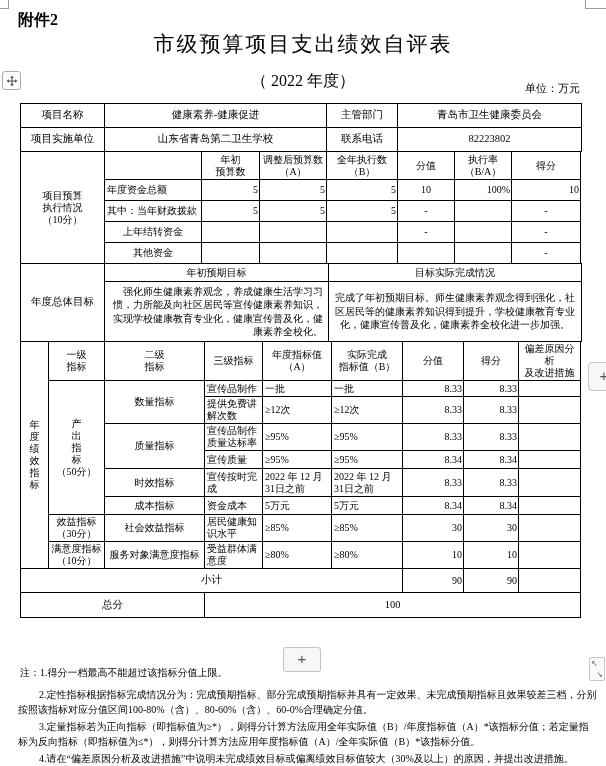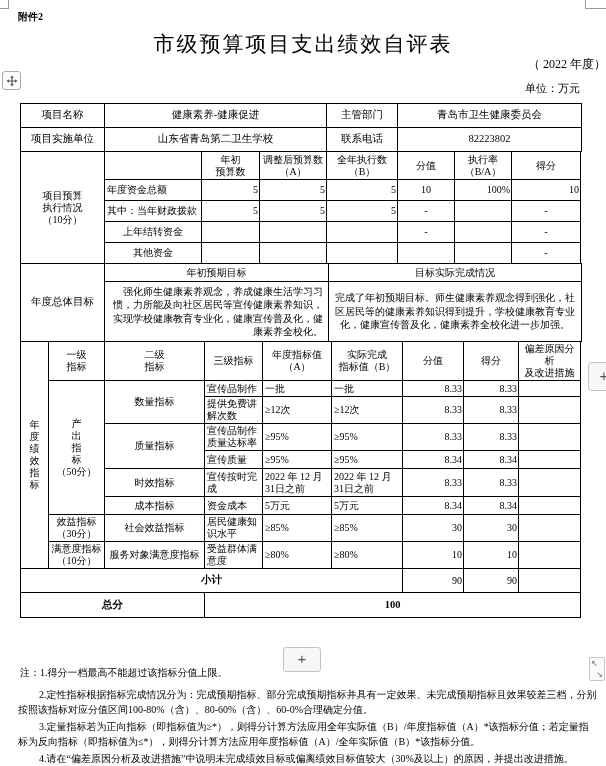--- a/index.html
+++ b/index.html
@@ -16,33 +16,33 @@
             border-radius:3px;color:#555;text-align:center;line-height:21px;
             font-size:15px;font-family:"Liberation Sans",sans-serif;cursor:pointer;}
   .side-plus{left:588px;top:362px;width:30px;height:27px;background:#f7f7f7;border:1px solid #c3c3c3;
              border-radius:4px;color:#555;text-align:center;line-height:25px;
              font-size:15px;font-family:"Liberation Sans",sans-serif;cursor:pointer;}
   .resize-handle{left:589px;top:657px;width:14px;height:22px;border:1px solid #c6c6c6;border-radius:2px;
                  background:#fbfbfb;color:#666;font-size:8px;font-family:"DejaVu Sans",sans-serif;cursor:nwse-resize;}
   .resize-handle .nw{position:absolute;left:1px;top:1px;}
   .resize-handle .se{position:absolute;right:1px;bottom:1px;}
   
-  .attachment{left:18px;top:10px;font-size:10px;font-weight:bold;}
+  .attachment{left:18px;top:10px;font-size:16px;font-weight:bold;}
   .title{left:0;top:30px;width:606px;text-align:center;font-size:21px;letter-spacing:2px;font-weight:normal;margin:0;}
-  .subtitle{left:0;top:56px;width:606px;text-align:right;font-size:12px;}
+  .subtitle{left:0;top:71px;width:606px;text-align:center;font-size:16px;}
   .unit-note{left:0;top:81px;width:580px;text-align:right;font-size:11px;}
   
   .tablewrap{left:20px;top:97px;width:561px;}
   table.t{border-collapse:collapse;table-layout:fixed;width:561px;margin-top:-1px;}
   table.t:first-child{margin-top:6px;}
   .t td,.t th{border:1px solid #000;font-weight:normal;font-size:10px;line-height:1.2;
               padding:1px 2px;text-align:center;vertical-align:middle;white-space:pre-line;overflow:hidden;}
   .t .left{text-align:left;margin-left:11px;}
   .t .right{text-align:right;padding-right:1px;}
-  .t .bold{font-weight:bold;}
+  .t .bold{font-weight:normal;}
   .t .goaltext{text-align:right;line-height:1.35;padding:2px 5px;vertical-align:middle;}
   .t .goaltext.ctr{text-align:center;}
   .t .reason-label{text-align:left;line-height:1.4;padding:3px 4px;vertical-align:middle;}
   .t .f11{font-size:10.5px;}
   
   .note1{left:20px;top:666px;font-size:10px;}
   .notes{left:18px;top:688px;width:580px;font-size:10px;line-height:1.45;}
   .notes p{margin:0 0 3px 0;text-indent:21px;}
 </style>
 </head>

